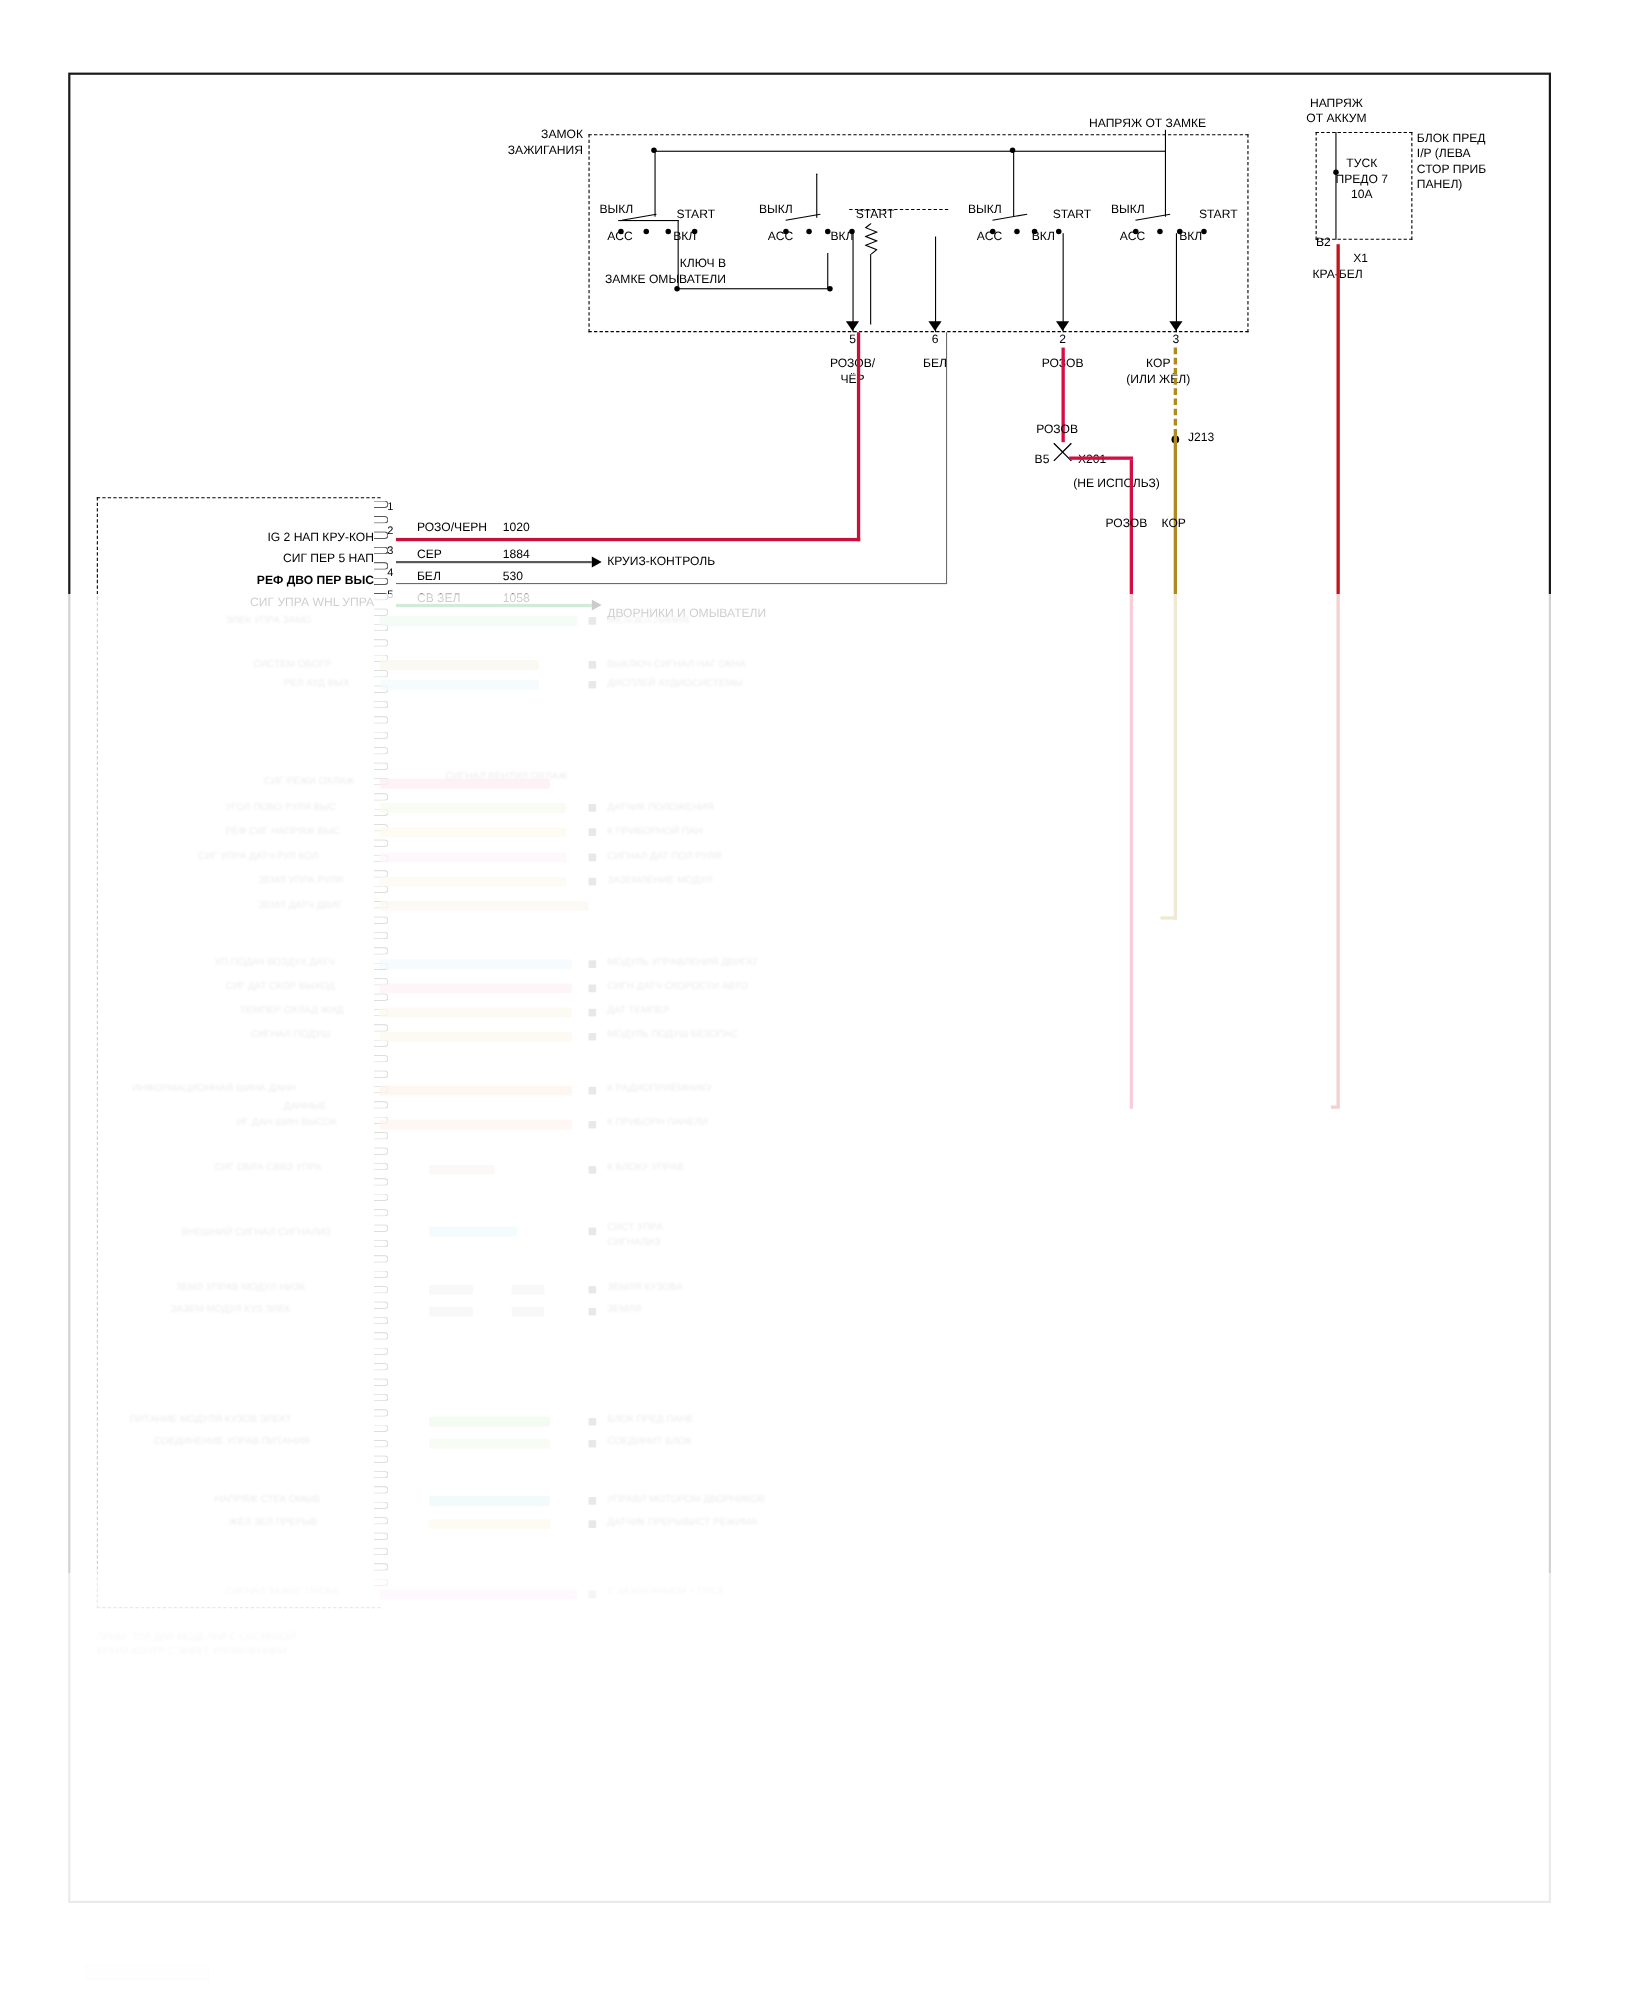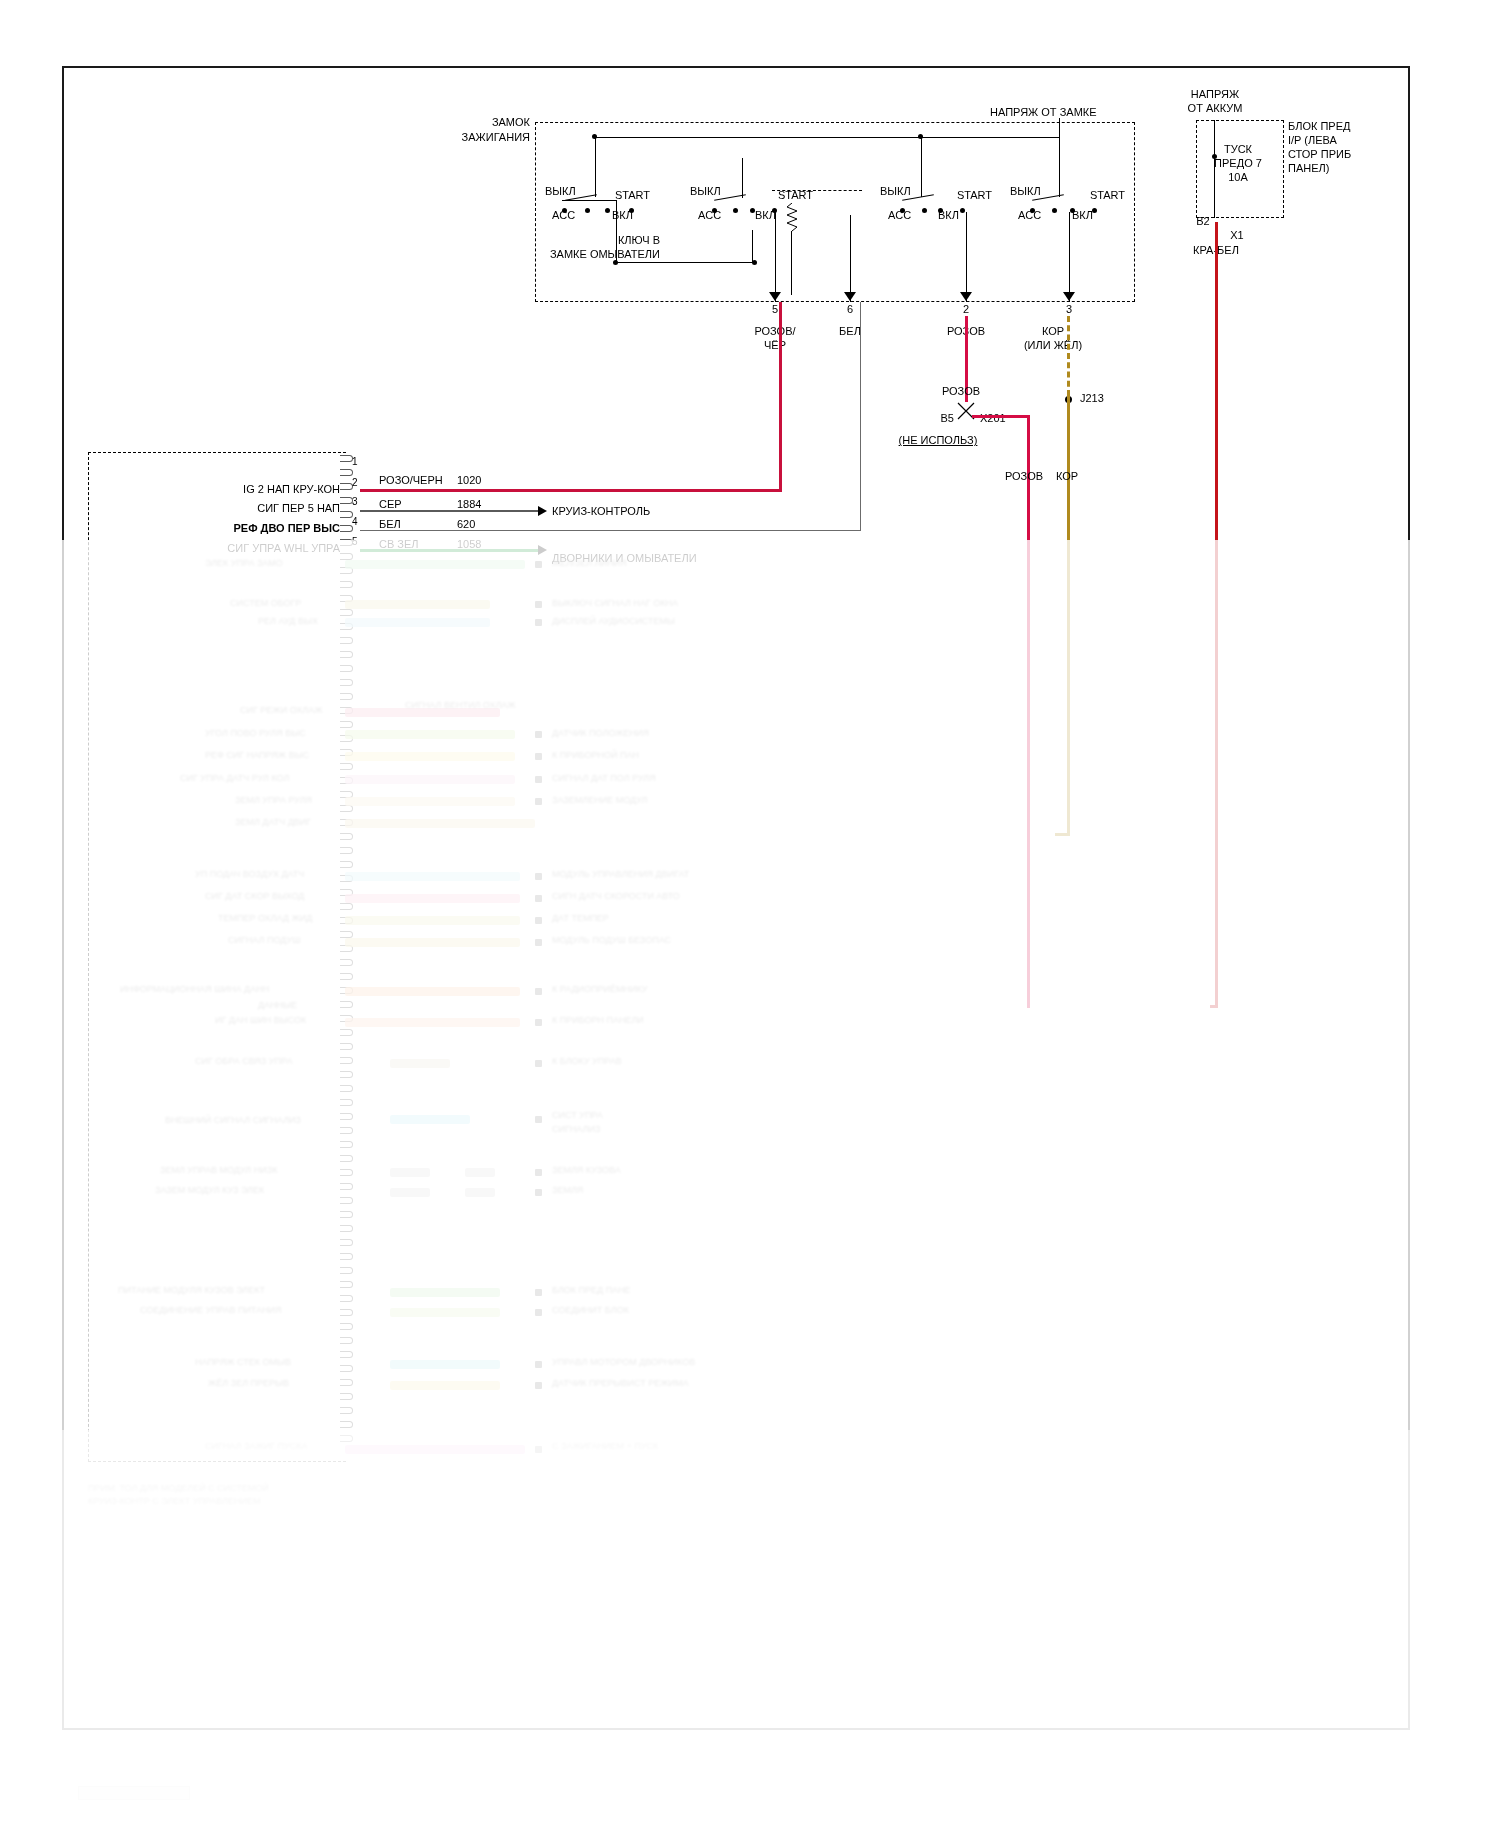--- a/index.html
+++ b/index.html
@@ -284,21 +284,21 @@
   <div class="lbl c" style="left:925px; top:385px; width:72px;">РОЗОВ</div>
 
   <div style="position:absolute; left:957px; top:402px; width:18px; height:18px;">
     <svg width="18" height="18" viewBox="0 0 18 18">
       <polyline points="1,1 9,9 1,17" fill="none" stroke="#000" stroke-width="1.2"></polyline>
       <polyline points="17,1 9,9 17,17" fill="none" stroke="#000" stroke-width="1.2"></polyline>
     </svg>
   </div>
   <div class="lbl r" style="left:910px; top:412px; width:44px;">B5</div>
   <div class="lbl" style="left:980px; top:412px;">X201</div>
-  <div class="lbl c" style="left:863px; top:434px; width:150px;text-decoration:underline;">(НЕ ИСПОЛЬЗ)</div>
+  <div class="lbl c" style="left:940px; top:434px; width:150px;">(НЕ ИСПОЛЬЗ)</div>
 
   <div class="wire v" style="left:1027px; top:418px; height:590px; background:#d50d45;"></div>
   <div class="wire h" style="left:972px; top:415px; width:58px; background:#d50d45;"></div>
   <div class="lbl c" style="left:988px; top:470px; width:72px;">РОЗОВ</div>
 
   <div class="dashbox" style="left:88px; top:452px; width:258px; height:1010px; border-right:none;"></div>
 
   <div class="comb">
     <div class="tooth" style="top:0px;"></div>
     <div class="tooth" style="top:14px;"></div>
@@ -387,21 +387,21 @@
 
   <div class="lbl r" style="left:150px; top:502px; width:190px;">СИГ ПЕР 5 НАП</div>
   <div class="lbl" style="left:379px; top:498px;">СЕР</div>
   <div class="lbl" style="left:457px; top:498px;">1884</div>
   <div class="hline" style="left:360px; top:510px; width:178px; background:#5a5a5a; height:2px;"></div>
   <div class="arrow-r" style="left:538px; top:506px;"></div>
   <div class="lbl" style="left:552px; top:505px;">КРУИЗ-КОНТРОЛЬ</div>
 
   <div class="lbl r" style="left:150px; top:522px; width:190px;font-weight:bold;">РЕФ ДВО ПЕР ВЫС</div>
   <div class="lbl" style="left:379px; top:518px;">БЕЛ</div>
-  <div class="lbl" style="left:457px; top:518px;">620</div>
+  <div class="lbl" style="left:457px; top:518px;">530</div>
   <div class="hline" style="left:360px; top:530px; width:500px; background:#6b6b6b;"></div>
   <div class="vline" style="left:860px; top:302px; height:229px; background:#6b6b6b;"></div>
 
   <div class="lbl r" style="left:140px; top:542px; width:200px;">СИГ УПРА WHL УПРА</div>
   <div class="lbl" style="left:379px; top:538px;">СВ ЗЕЛ</div>
   <div class="lbl" style="left:457px; top:538px;">1058</div>
   <div class="wire h" style="left:360px; top:549px; width:178px; background:#1a9c3c;"></div>
   <div class="arrow-r" style="left:538px; top:545px;"></div>
   <div class="lbl" style="left:552px; top:552px;">ДВОРНИКИ И ОМЫВАТЕЛИ</div>
 

